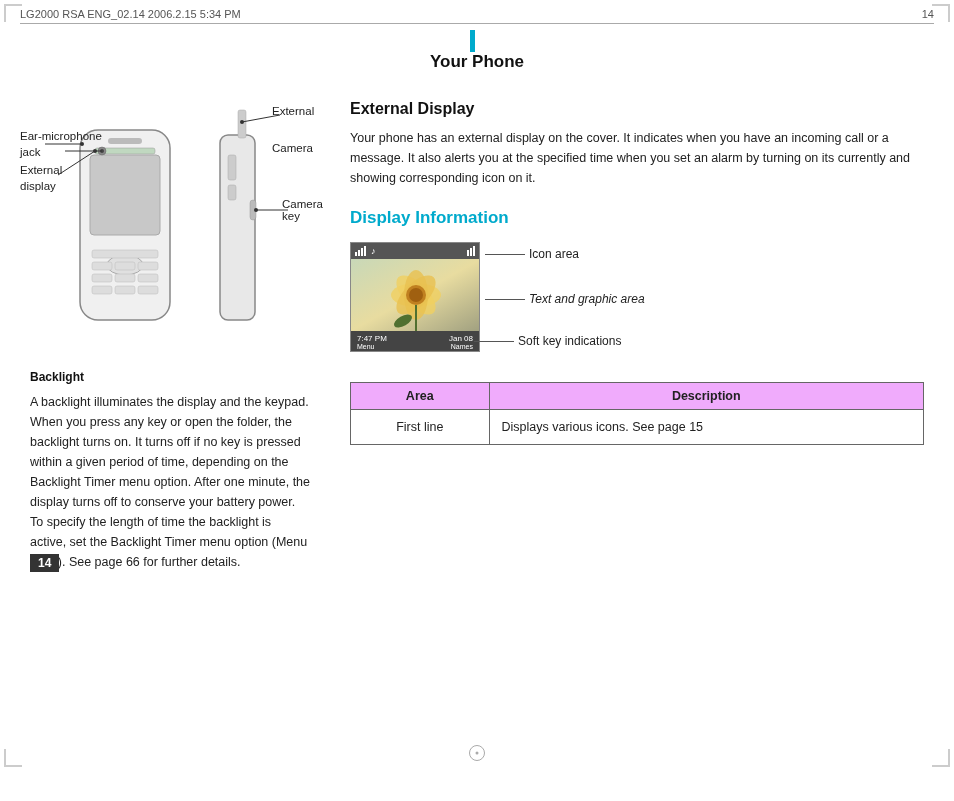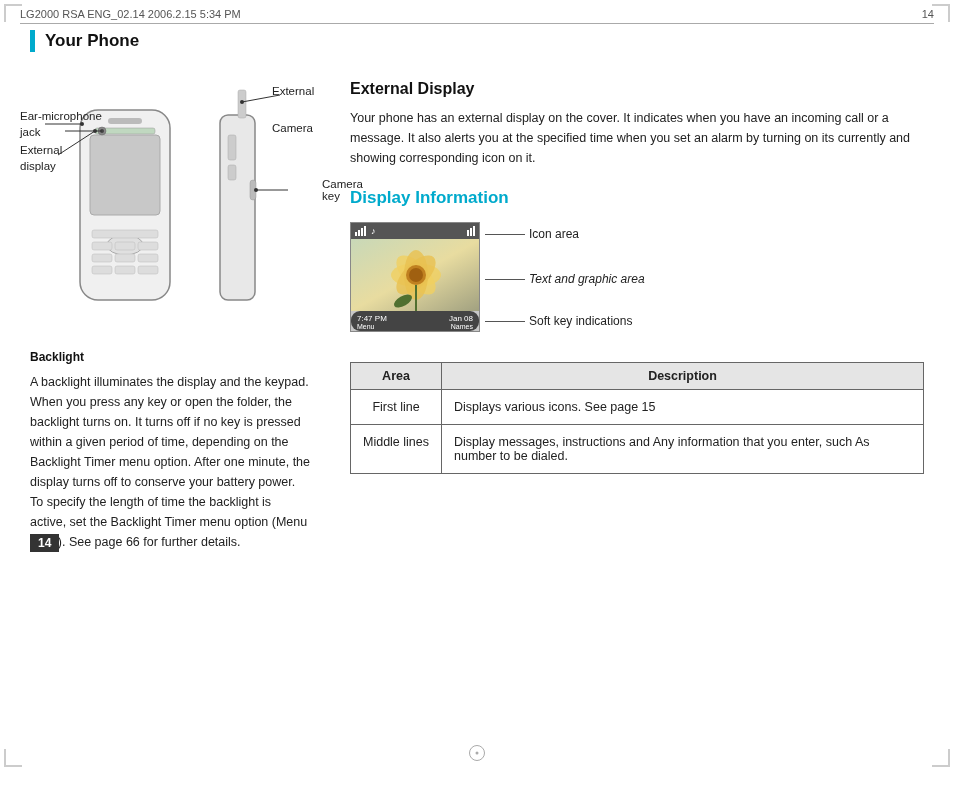--- a/index.html
+++ b/index.html
@@ -79,20 +79,21 @@
       left: 30px;
       right: 30px;
       bottom: 30px;
     }
 
     
     .section-title {
       display: flex;
       align-items: center;
       margin-bottom: 28px;
+      flex-direction: column;
     }
     .section-title-bar {
       width: 5px;
       height: 22px;
       background: #00aacc;
       margin-right: 10px;
       flex-shrink: 0;
     }
     .section-title-text {
       font-size: 17px;
@@ -182,21 +183,21 @@
     }
 
     
     .info-table {
       width: 100%;
       border-collapse: collapse;
       font-size: 12.5px;
     }
 
     .info-table th {
-      background: #e5e5e5;
+      background: #f0abfc;
       border: 1.5px solid #666;
       padding: 6px 12px;
       text-align: center;
       font-weight: bold;
     }
 
     .info-table td {
       border: 1.5px solid #666;
       padding: 10px 12px;
       vertical-align: top;
@@ -292,21 +293,21 @@
           <div style="position:absolute; top:28px; left:0px; font-size:11.5px; line-height:1.4; color:#222;">
             <span style="white-space:pre-line;">Ear-microphone
 jack</span>
           </div>
           <div style="position:absolute; top:5px; left:252px; font-size:11.5px; color:#222;">
             <span>External</span>
           </div>
           <div style="position:absolute; top:42px; left:252px; font-size:11.5px; color:#222;">
             <span>Camera</span>
           </div>
-          <div style="position:absolute; top:98px; left:262px; font-size:11.5px; color:#222;margin-left:40px;">
+          <div style="position:absolute; top:98px; left:262px; font-size:11.5px; color:#222;">
             <span>Camera key</span>
           </div>
           <div style="position:absolute; top:62px; left:0px; font-size:11.5px; line-height:1.4; color:#222;">
             <span style="white-space:pre-line;">External
 display</span>
           </div>
         </div>
 
         <div class="backlight-section">
           <div class="backlight-title">Backlight</div>
@@ -365,21 +366,21 @@
                   <ellipse cx="65" cy="36" rx="25" ry="12" fill="#e8c050" opacity="0.8" transform="rotate(135,65,36)"></ellipse>
 
                   <circle cx="65" cy="36" r="10" fill="#c08020"></circle>
                   <circle cx="65" cy="36" r="7" fill="#a06010"></circle>
 
                   <line x1="65" y1="46" x2="65" y2="72" stroke="#507030" stroke-width="2"></line>
                   <ellipse cx="52" cy="62" rx="10" ry="5" fill="#507030" transform="rotate(-30,52,62)"></ellipse>
                 </svg>
               </div>
 
-              <div style="height:20px; background:#444; display:flex; align-items:center; justify-content:space-between; padding:0 6px; color:#fff; font-size:9px;border-radius:9px;">
+              <div style="height:20px; background:#444; display:flex; align-items:center; justify-content:space-between; padding:0 6px; color:#fff; font-size:9px;">
                 <span>
                   <span style="font-size:8px;">7:47 PM</span>
                   <span style="display:block; font-size:7px;">Menu</span>
                 </span>
                 <span>
                   <span style="font-size:8px;">Jan 08</span>
                   <span style="display:block; font-size:7px; text-align:right;">Names</span>
                 </span>
               </div>
             </div>
@@ -387,44 +388,40 @@
             <div style="position:absolute; top:5px; left:135px; display:flex; align-items:center; gap:0;">
               <div style="width:40px; height:1px; background:#555;"></div>
               <span style="font-size:12px; margin-left:4px; white-space:nowrap;">Icon area</span>
             </div>
 
             <div style="position:absolute; top:50px; left:135px; display:flex; align-items:center; gap:0;font-style:italic;">
               <div style="width:40px; height:1px; background:#555;"></div>
               <span style="font-size:12px; margin-left:4px; white-space:nowrap;">Text and graphic area</span>
             </div>
 
-            <div style="position:absolute; top:92px; left:135px; display:flex; align-items:center; gap:0;">
+            <div style="position:absolute; top:92px; left:124px; display:flex; align-items:center; gap:0;">
               <div style="width:40px; height:1px; background:#555;"></div>
               <span style="font-size:12px; margin-left:4px; white-space:nowrap;">Soft key indications</span>
             </div>
 
           </div>
         </div>
 
         <table class="info-table">
           <thead>
             <tr>
               <th>Area</th>
               <th>Description</th>
             </tr>
           </thead>
           <tbody>
             <tr>
               <td>First line</td>
               <td>Displays various icons. See page 15</td>
             </tr>
-            <tr>
-              <td>Middle lines</td>
-              <td>Display messages, instructions and Any information that you enter, such As number to be dialed.</td>
-            </tr>
           </tbody>
         </table>
 
       </div>
     </div>
   </div>
 
 </div>
 
 </body></html>

